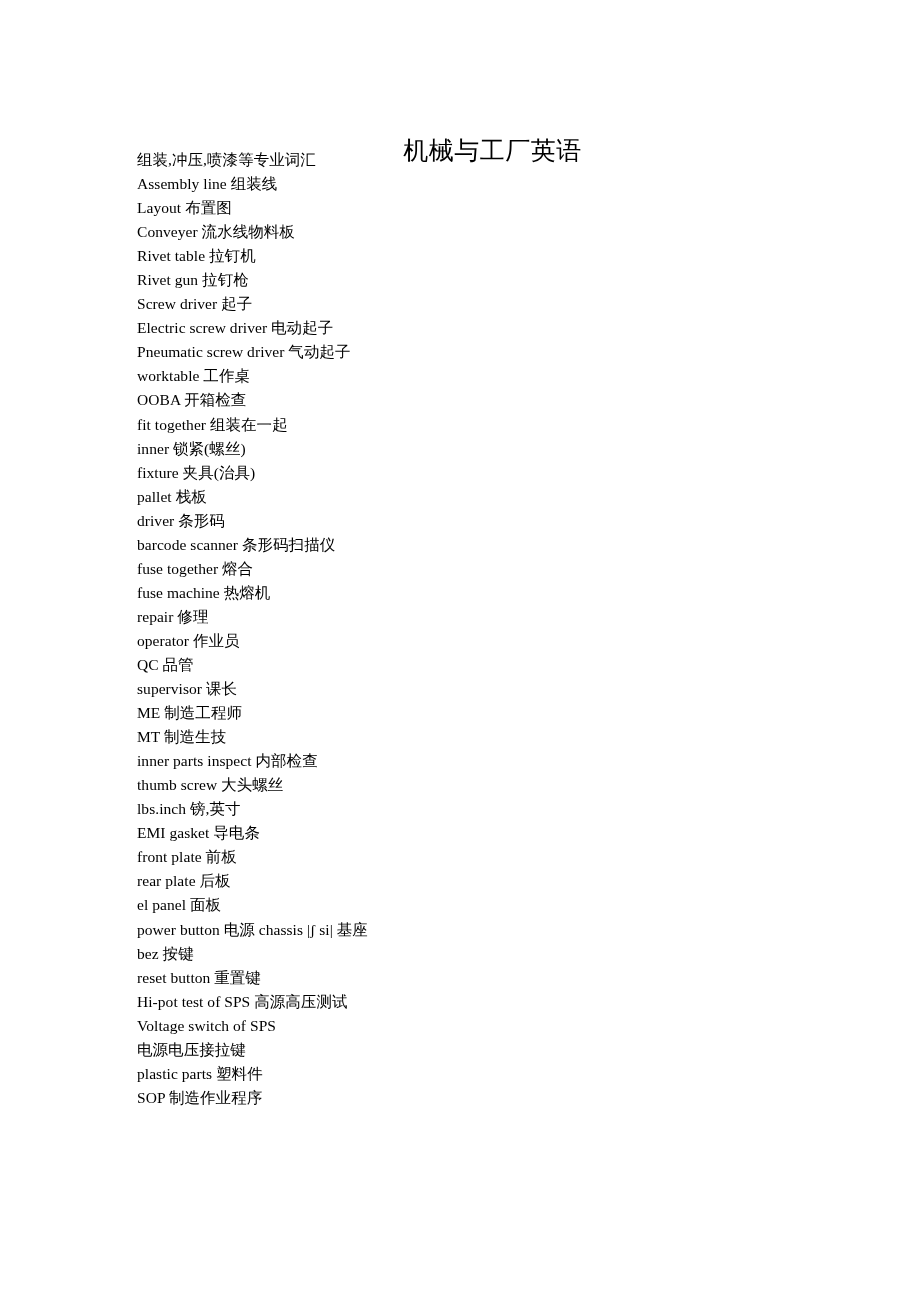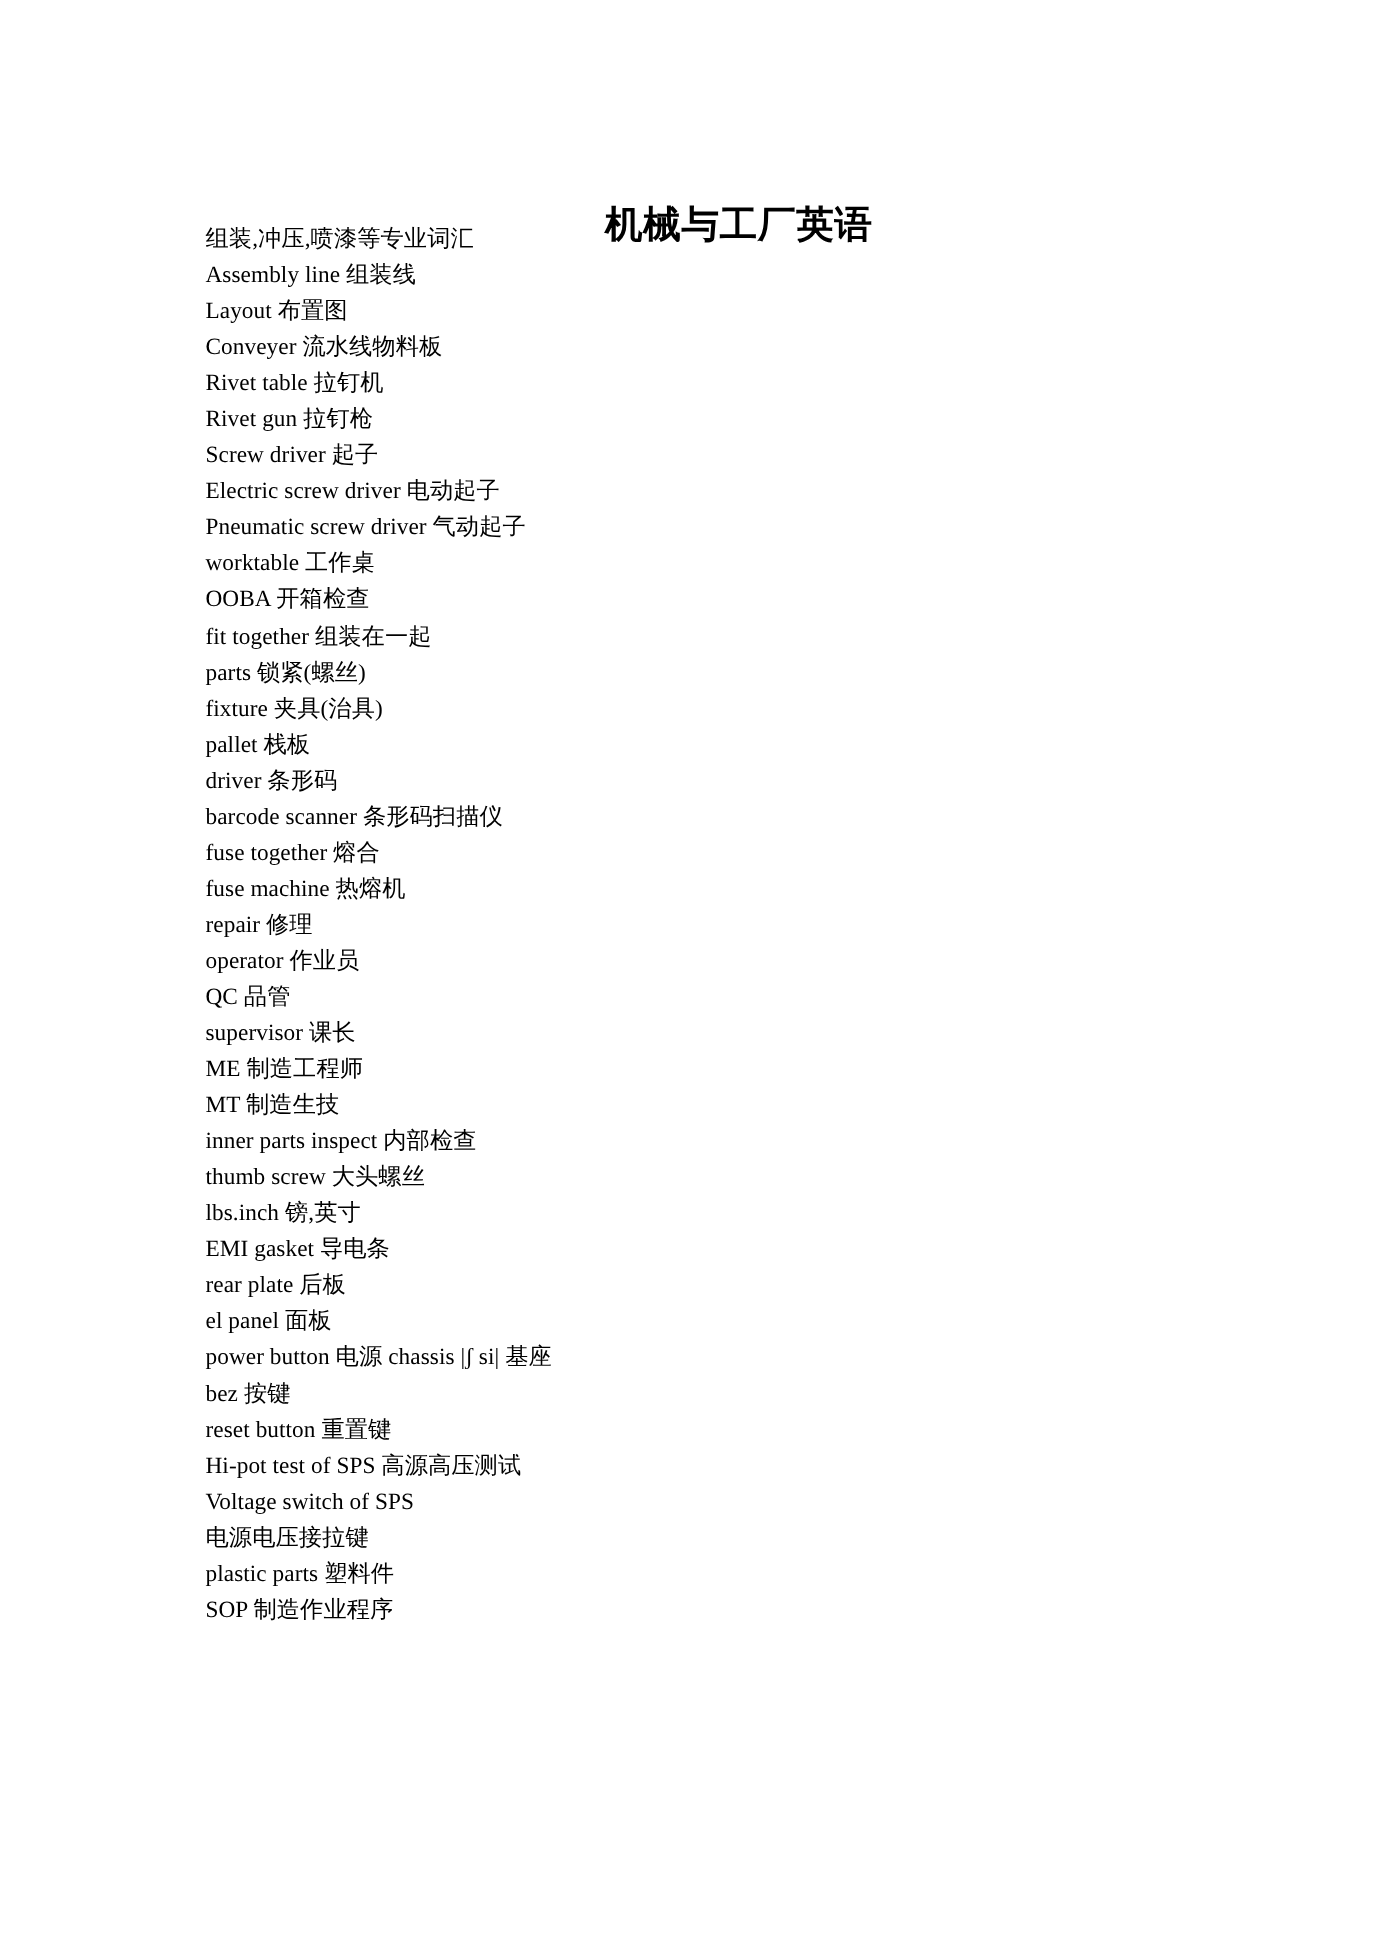--- a/index.html
+++ b/index.html
@@ -26,21 +26,21 @@
 
   
   .doc-title {
     position: absolute;
     top: 118px;
     left: 0;
     width: 920px;
     text-align: center;
     font-size: 25px;
     line-height: 32px;
-    font-weight: 700;
+    font-weight: 400;
     letter-spacing: 0.5px;
     padding-left: 65px;
     box-sizing: border-box;
     white-space: nowrap;
   }
 
   
   .vocab-list {
     position: absolute;
     top: 148px;
@@ -69,37 +69,38 @@
       <div class="vocab-line">Layout 布置图</div>
       <div class="vocab-line">Conveyer 流水线物料板</div>
       <div class="vocab-line">Rivet table 拉钉机</div>
       <div class="vocab-line">Rivet gun 拉钉枪</div>
       <div class="vocab-line">Screw driver 起子</div>
       <div class="vocab-line">Electric screw driver 电动起子</div>
       <div class="vocab-line">Pneumatic screw driver 气动起子</div>
       <div class="vocab-line">worktable  工作桌</div>
       <div class="vocab-line">OOBA 开箱检查</div>
       <div class="vocab-line">fit together 组装在一起</div>
-      <div class="vocab-line">parts 锁紧(螺丝)</div>
+      <div class="vocab-line">inner 锁紧(螺丝)</div>
       <div class="vocab-line">fixture  夹具(治具)</div>
       <div class="vocab-line">pallet 栈板</div>
       <div class="vocab-line">driver 条形码</div>
       <div class="vocab-line">barcode scanner 条形码扫描仪</div>
       <div class="vocab-line">fuse together 熔合</div>
       <div class="vocab-line">fuse machine 热熔机</div>
       <div class="vocab-line">repair 修理</div>
       <div class="vocab-line">operator 作业员</div>
       <div class="vocab-line">QC 品管</div>
       <div class="vocab-line">supervisor  课长</div>
       <div class="vocab-line">ME 制造工程师</div>
       <div class="vocab-line">MT 制造生技</div>
       <div class="vocab-line">inner parts inspect 内部检查</div>
       <div class="vocab-line">thumb screw 大头螺丝</div>
       <div class="vocab-line">lbs.inch 镑,英寸</div>
       <div class="vocab-line">EMI gasket 导电条</div>
+      <div class="vocab-line">front plate 前板</div>
       <div class="vocab-line">rear plate 后板</div>
       <div class="vocab-line">el panel 面板</div>
       <div class="vocab-line">power button 电源 chassis |ʃ si|  基座</div>
       <div class="vocab-line">bez 按键</div>
       <div class="vocab-line">reset button 重置键</div>
       <div class="vocab-line">Hi-pot test of SPS 高源高压测试</div>
       <div class="vocab-line">Voltage switch of SPS</div>
       <div class="vocab-line">电源电压接拉键</div>
       <div class="vocab-line">plastic parts 塑料件</div>
       <div class="vocab-line">SOP 制造作业程序</div>

